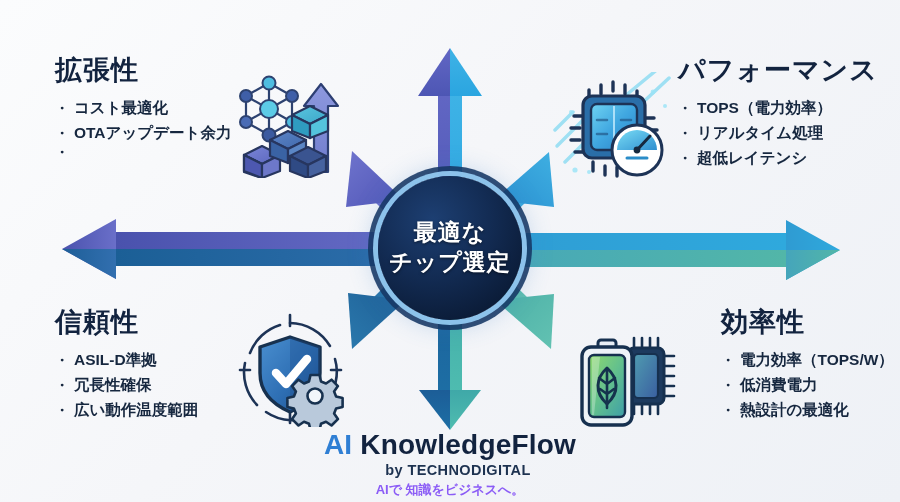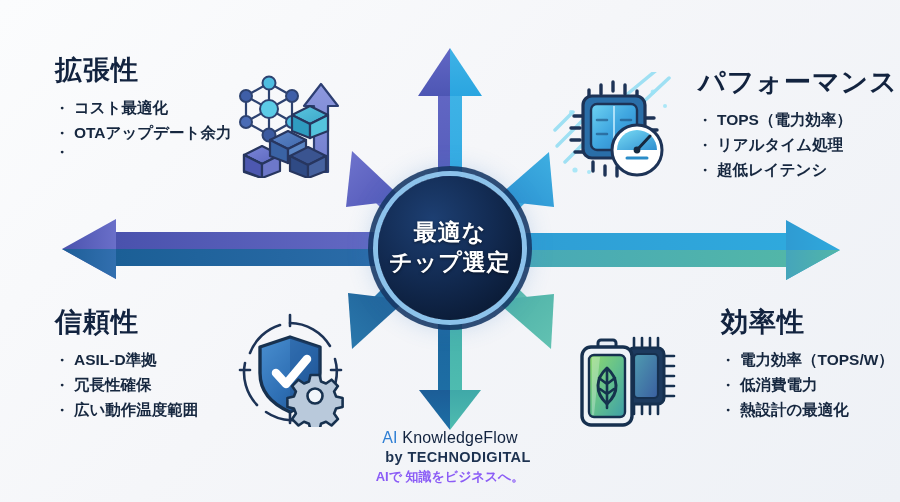--- a/index.html
+++ b/index.html
@@ -20,21 +20,21 @@
   }
   .quad ul{list-style:none;margin:0;padding:0;}
   .quad li{
     font-size:15.5px;font-weight:bold;color:#16273f;
     line-height:1.62;white-space:nowrap;
     display:flex;align-items:baseline;
   }
   .quad li .bul{margin-right:5px;font-size:14px;line-height:1;color:#16273f;}
 
   #q-scalability{left:55px;top:56px;}
-  #q-performance{left:678px;top:68px;margin-left:20px;}
+  #q-performance{left:678px;top:56px;}
   #q-reliability{left:55px;top:308px;}
   #q-efficiency{left:681px;top:308px;margin-left:40px;}
 
   
   .iconbox{position:absolute;}
   #icon-scalability{left:228px;top:60px;width:116px;height:118px;}
   #icon-performance{left:553px;top:72px;width:124px;height:114px;}
   #icon-reliability{left:232px;top:313px;width:116px;height:114px;}
   #icon-efficiency{left:572px;top:326px;width:108px;height:104px;}
 
@@ -50,21 +50,21 @@
   }
   #hub .hl{
     color:#ffffff;font-size:23px;font-weight:bold;letter-spacing:1px;
     line-height:1.3;text-shadow:0 1px 3px rgba(0,0,0,.55);
   }
 
   
   #brand{
     position:absolute;left:0;top:429px;width:900px;text-align:center;z-index:7;
   }
-  #brand .b1{font-size:16px;font-weight:normal;color:#12233f;letter-spacing:.2px;line-height:1.12;}
+  #brand .b1{font-size:28px;font-weight:bold;color:#12233f;letter-spacing:.2px;line-height:1.12;}
   #brand .b1 .ai{color:#2f7fd4;}
   #brand .b2{font-size:14.5px;font-weight:bold;color:#1d3250;letter-spacing:.4px;margin-top:2px;padding-left:16px;}
   #brand .b3{font-size:13px;font-weight:bold;color:#8b5cf6;margin-top:3px;}
 </style>
 </head>
 <body>
 
 <div id="stage">
 
   <svg class="layer" viewBox="0 0 900 502">

